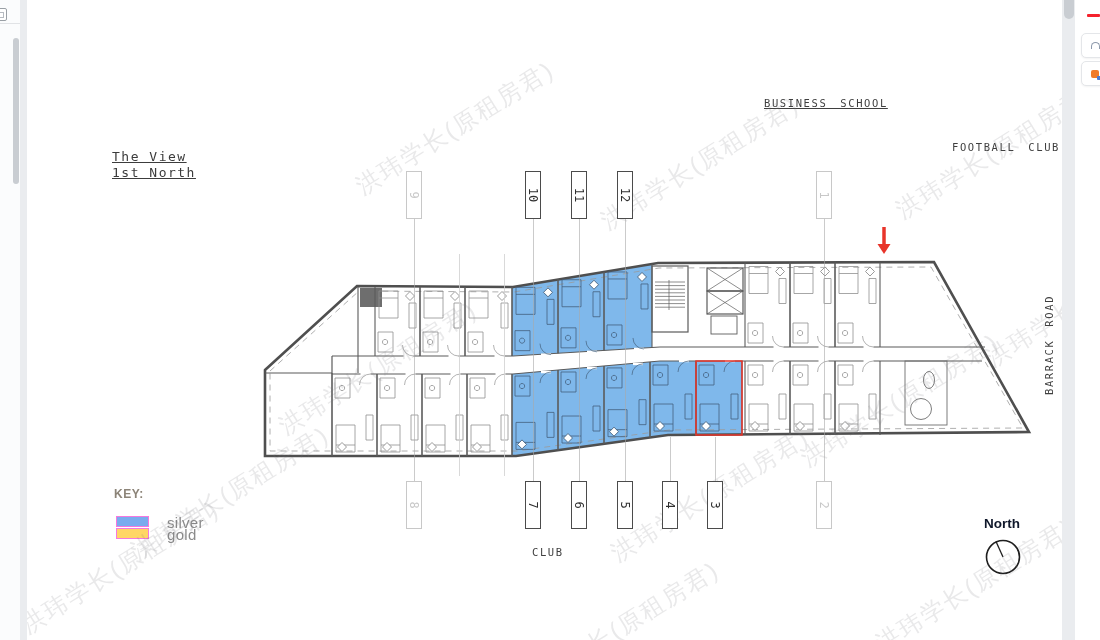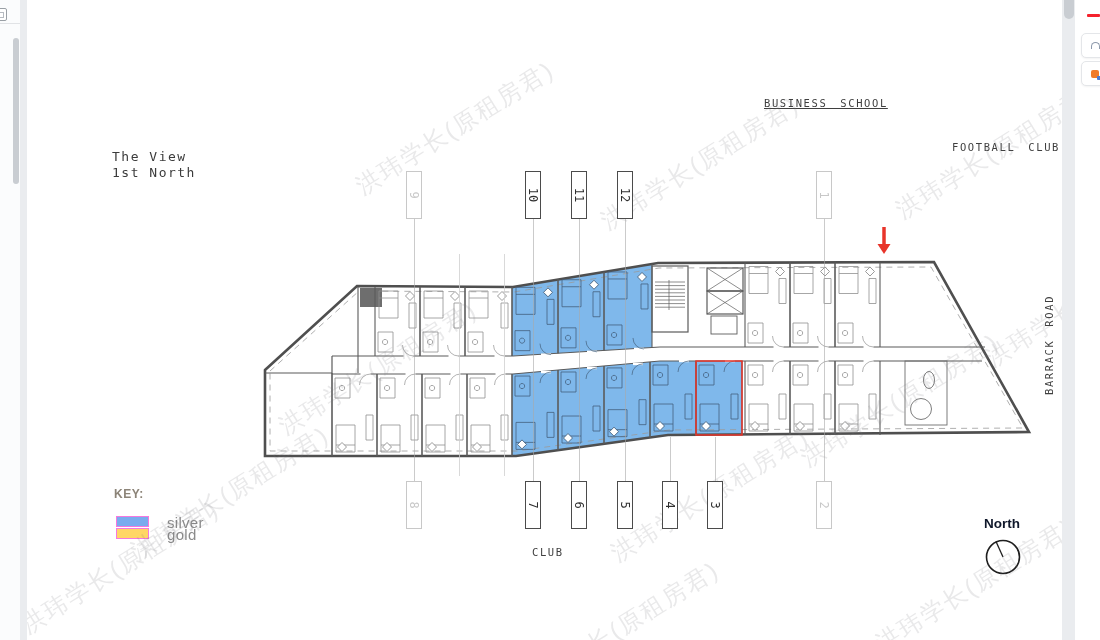--- a/index.html
+++ b/index.html
@@ -27,21 +27,21 @@
   .glyph-share{width:8px;height:8px;background:#f07b2a;border-radius:2px;position:relative;}
   .glyph-share:after{content:"";position:absolute;right:-2px;bottom:-2px;width:4px;height:4px;background:#4a7dd4;border-radius:1px;}
 
   
   .plan-canvas{position:absolute;left:27px;top:0;width:1035px;height:640px;background:#fff;}
   .plan-layer{position:absolute;left:0;top:0;width:1100px;height:640px;}
   svg.plan{position:absolute;left:0;top:0;}
 
   
   .cad{position:absolute;font-family:"DejaVu Sans Mono",monospace;color:#3c3c3c;white-space:nowrap;}
-  .plan-title{left:112px;top:149px;font-size:13px;line-height:16px;letter-spacing:1.5px;}
+  .plan-title{left:112px;top:149px;font-size:13px;line-height:16px;letter-spacing:1.5px;text-decoration:underline;}
   .lbl{font-size:10.5px;letter-spacing:1.6px;word-spacing:5px;color:#3f3f3f;}
   .lbl-bs{left:764px;top:97px;text-decoration:underline;}
   .lbl-fc{left:952px;top:141px;text-align:right;}
   .lbl-city{left:532px;top:546px;}
   .lbl-road{left:999px;top:339px;width:100px;transform:rotate(-90deg);transform-origin:50px 6px;}
   .north-label{position:absolute;left:984px;top:516px;font-size:13.5px;font-weight:bold;color:#0f172a;}
 
   
   .key-head{position:absolute;left:114px;top:487px;font-size:12px;letter-spacing:.5px;color:#8c8478;font-weight:bold;}
   .swatch{position:absolute;left:116px;width:33px;height:11px;border:1.5px solid #f678df;}

